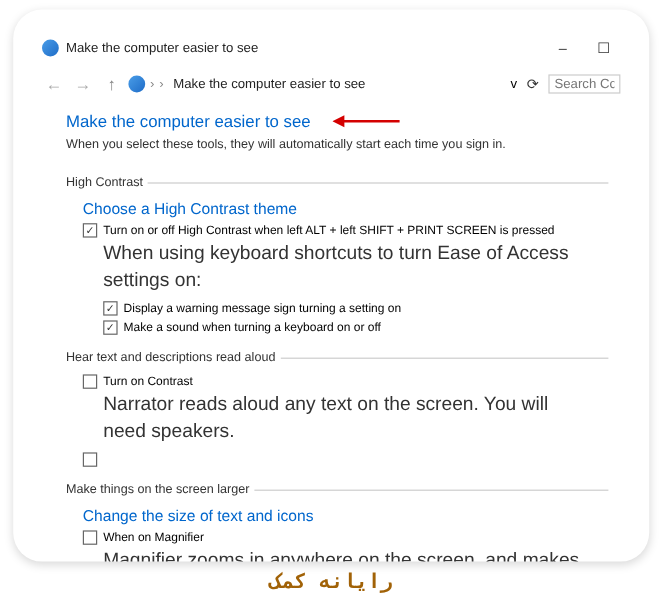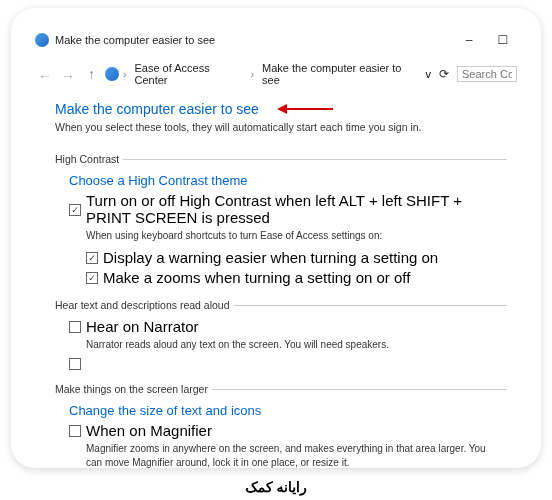--- a/index.html
+++ b/index.html
@@ -21,47 +21,46 @@
 .body{padding:4px 10px 0 20px}
 .hdr{color:#0066cc;font-size:14px;font-weight:400;margin-top:6px}
 .arrow-ind{display:inline-block;margin-left:14px;position:relative;top:2px}
 .arrow-ind svg{width:58px;height:14px}
 .sub{font-size:10.5px;color:#333;margin:3px 0 10px}
 .sect-title{font-size:10.5px;color:#333;position:relative;margin-top:10px;margin-bottom:4px}
 .sect-title::after{content:"";position:absolute;left:calc(100% + 4px);right:-400px;top:50%;height:1px;background:#ccc}
 .sect-title{display:inline-block}
 .sect-wrap{position:relative;overflow:hidden}
 .link{color:#0066cc;font-size:13px;margin:4px 0 4px 14px;cursor:pointer}
-.chk-row{display:flex;align-items:center;gap:5px;margin:3px 0 3px 14px;font-size:15px}
+.chk-row{display:flex;align-items:flex-end;gap:5px;margin:3px 0 3px 14px;font-size:10px}
 .chk{width:12px;height:12px;border:1px solid #666;display:inline-flex;align-items:center;justify-content:center;font-size:9px;color:#333;flex-shrink:0;margin-top:1px}
 .chk.checked::before{content:"✓"}
-.desc{font-size:10px;color:#333;margin:2px 16px 6px 31px;line-height:1.35}
+.desc{font-size:16px;color:#333;margin:2px 16px 6px 31px;line-height:1.35}
 .sub-indent{margin-left:31px}
 .footer{position:absolute;bottom:4px;left:0;right:0;text-align:center}
-.footer-text{font-family:Liberation Sans, sans-serif;font-size:14px;font-weight:700;color:#000000;letter-spacing:-1px}
+.footer-text{font-family:Liberation Mono, monospace;font-size:17px;font-weight:700;color:#a16207;letter-spacing:-1px}
 </style>
 </head>
 <body>
 
 <div class="card">
 
   <div class="titlebar">
     <span class="sys-icon"></span>
     <span class="titlebar-text">Make the computer easier to see</span>
     <span class="winbtn">–</span>
     <span class="winbtn">☐</span>
   </div>
 
   <div class="nav">
     <span class="nav-arrow">←</span>
     <span class="nav-arrow">→</span>
     <span class="nav-arrow nav-up">↑</span>
     <span class="nav-icon"></span>
     <span class="crumb-sep">›</span>
-    <span class="crumb">Ease of Access Center</span>
     <span class="crumb-sep">›</span>
     <span class="crumb">Make the computer easier to see</span>
     <div class="nav-right">
       <span>v</span>
       <span class="refresh">⟳</span>
       <input class="search" placeholder="Search Co." style="">
     </div>
   </div>
 
   <div class="body">
@@ -78,31 +77,31 @@
 
     <div class="sect-wrap"><span class="sect-title">High Contrast</span></div>
     <div class="link">Choose a High Contrast theme</div>
     <div class="chk-row">
         <span class="chk checked"></span>
         <span>Turn on or off High Contrast when left ALT + left SHIFT + PRINT SCREEN is pressed</span>
       </div>
     <div class="desc">When using keyboard shortcuts to turn Ease of Access settings on:</div>
     <div class="chk-row sub-indent">
         <span class="chk checked"></span>
-        <span>Display a warning easier when turning a setting on</span>
+        <span>Display a warning message sign turning a setting on</span>
       </div>
     <div class="chk-row sub-indent">
         <span class="chk checked"></span>
-        <span>Make a zooms when turning a setting on or off</span>
+        <span>Make a sound when turning a keyboard on or off</span>
       </div>
 
     <div class="sect-wrap"><span class="sect-title">Hear text and descriptions read aloud</span></div>
     <div class="chk-row">
         <span class="chk"></span>
-        <span>Hear on Narrator</span>
+        <span>Turn on Contrast</span>
       </div>
     <div class="desc">Narrator reads aloud any text on the screen. You will need speakers.</div>
     <div class="chk-row">
         <span class="chk"></span>
       </div>
 
     <div class="sect-wrap"><span class="sect-title">Make things on the screen larger</span></div>
     <div class="link">Change the size of text and icons</div>
     <div class="chk-row">
         <span class="chk"></span>

